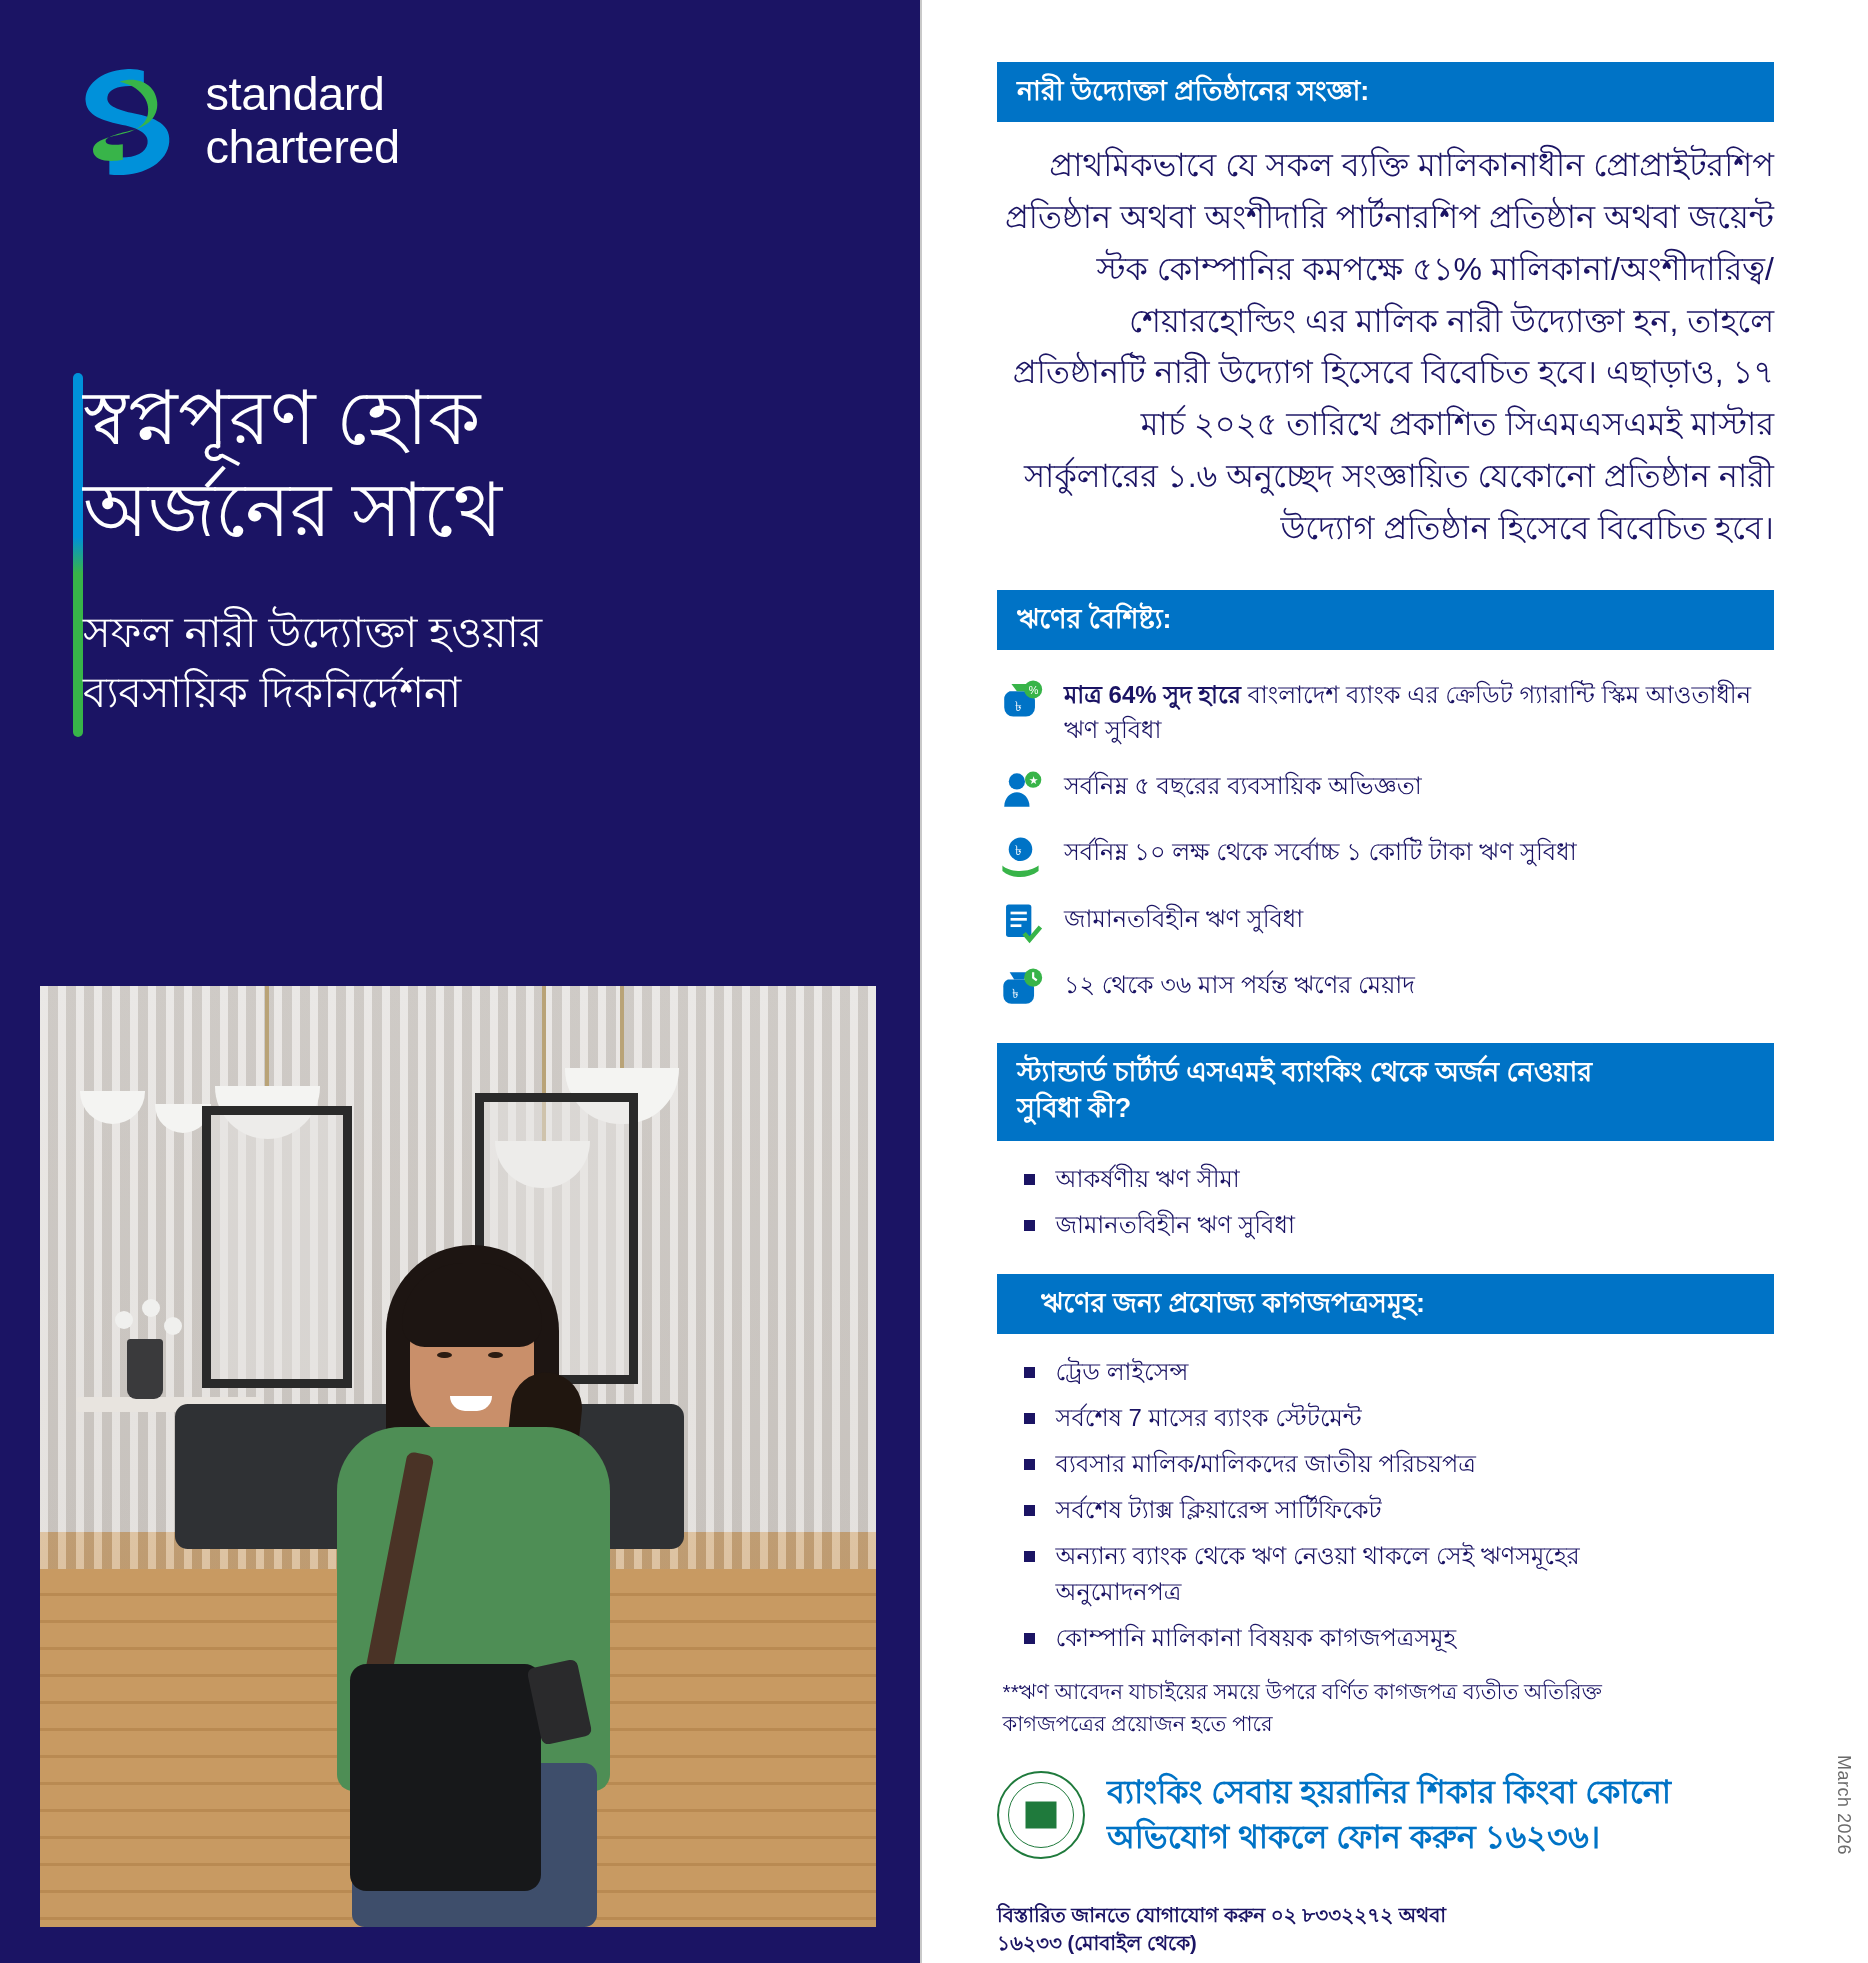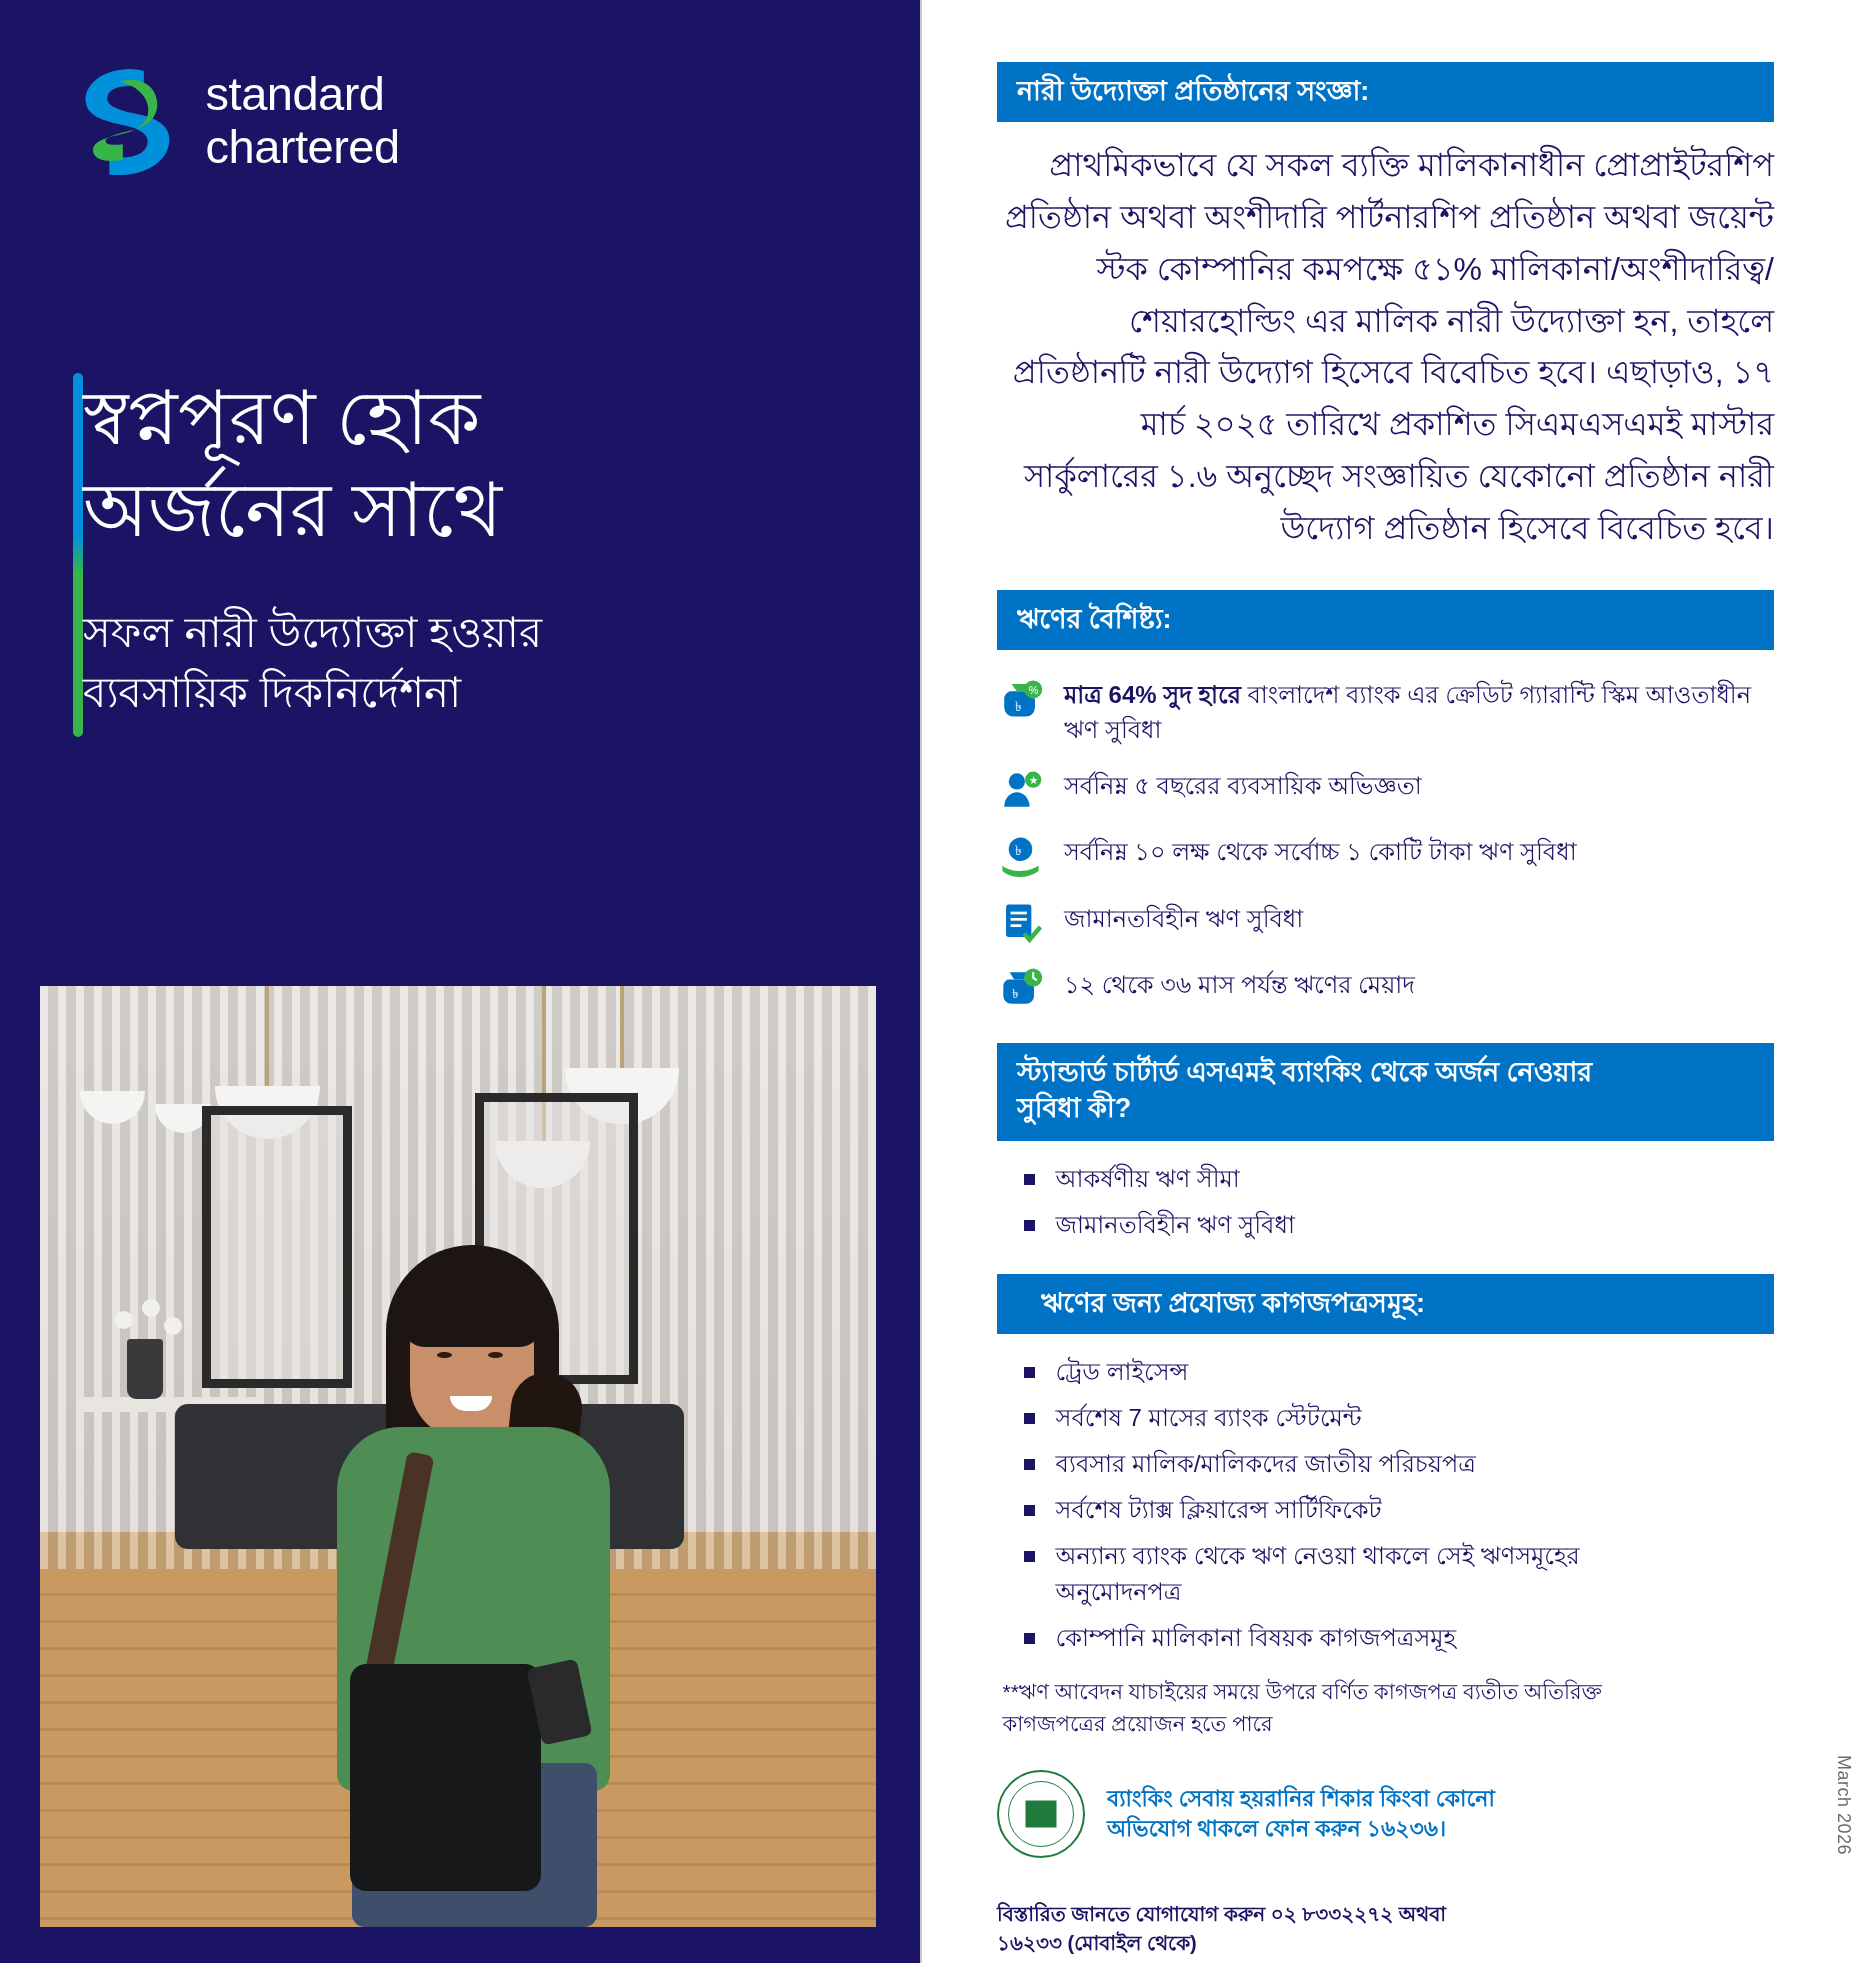--- a/index.html
+++ b/index.html
@@ -374,21 +374,21 @@
   }
   .bb-building {
     position: absolute;
     left: 50%; top: 50%;
     transform: translate(-50%,-50%);
     width: 31px; height: 27px;
     background: #1f7a3c;
   }
   .bb-text {
     color: #0073c6;
-    font-size: 22px;
+    font-size: 32px;
     font-weight: 700;
     line-height: 1.38;
     white-space: pre-line;
   }
 
   .contact-text {
     color: #1b1464;
     font-size: 20px;
     font-weight: 700;
     line-height: 1.42;

